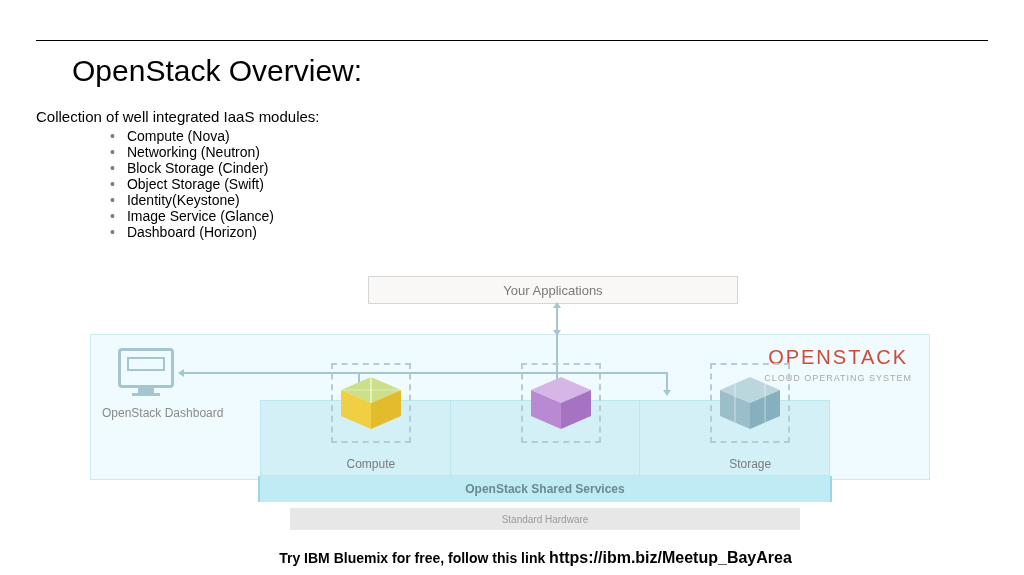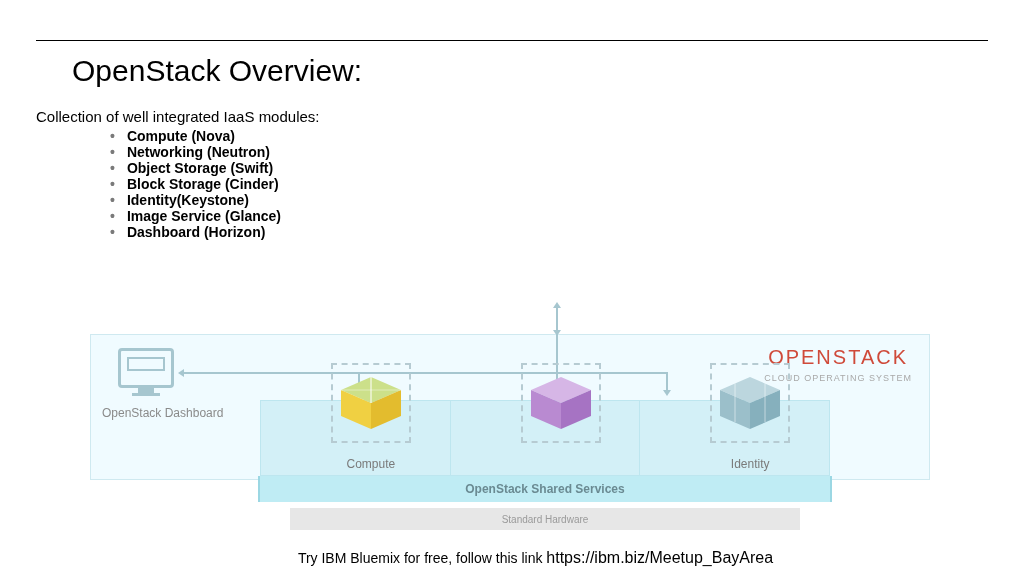--- a/index.html
+++ b/index.html
@@ -30,21 +30,20 @@
     left: 36px; top: 108px;
     font-size: 15px;
     color: #000;
   }
   .modules {
     position: absolute;
     left: 110px; top: 128px;
     font-size: 14px;
     color: #000;
     list-style: none;
-    font-weight: bold;
   }
   .modules li { line-height: 16px; }
   .modules li::before { content: "•"; color:#7a7a7a; margin-right: 12px; }
   .diagram { position: absolute; left: 90px; top: 276px; width: 840px; height: 270px; }
   .apps-box {
     position: absolute;
     left: 278px; top: 0; width: 370px; height: 28px;
     border: 1px solid #d6d6d6;
     background: #faf8f6;
     color: #7a7a7a;
@@ -166,43 +165,44 @@
   .hline-l::before {
     content:""; position:absolute; left:-2px; top:-5px;
     border-top:4px solid transparent; border-bottom:4px solid transparent;
     border-right:6px solid #a6c6cf;
   }
   .footer {
     position: absolute;
     left: 0; right: 0; bottom: 8px;
     text-align: center;
     color: #000;
-    font-weight: 400;
+    font-weight: 700;
     font-size: 14px;
     padding-left: 47px;
   }
   .footer .url { font-size: 16px; }
 </style>
 </head>
 <body>
 
 <div class="rule"></div>
 <h1 class="title">OpenStack Overview:</h1>
 <div class="subtitle">Collection of well integrated IaaS modules:</div>
 <ul class="modules">
   <li>Compute (Nova)</li>
   <li>Networking (Neutron)</li>
+  <li>Block Storage (Cinder)</li>
   <li>Object Storage (Swift)</li>
-  <li>Block Storage (Cinder)</li>
   <li>Identity(Keystone)</li>
   <li>Image Service (Glance)</li>
   <li>Dashboard (Horizon)</li>
 </ul>
 
 <div class="diagram">
+  <div class="apps-box">Your Applications</div>
 
   <div class="arrow-v arrow-up" style="left:466px; top:28px; height:30px;"></div>
   <div class="apis-label">APIs</div>
 
   <div class="main-box"></div>
 
   <div class="hline hline-l" style="left:90px; top:96px; width:486px;"></div>
   <div class="arrow-v" style="left:268px; top:96px; height:22px;"></div>
   <div class="arrow-v" style="left:466px; top:56px; height:62px;"></div>
   <div class="arrow-v" style="left:576px; top:96px; height:22px;"></div>
@@ -244,21 +244,21 @@
     <div class="col">
       <div class="dotted-wrap">
         <svg class="cube" viewBox="0 0 60 52">
           <polygon points="30,0 60,13 30,26 0,13" fill="#bcd6de"></polygon>
           <polygon points="0,13 30,26 30,52 0,39" fill="#9bbfca"></polygon>
           <polygon points="60,13 30,26 30,52 60,39" fill="#86b0bd"></polygon>
           <line x1="15" y1="6.5" x2="15" y2="45" stroke="#fff" stroke-width="1" opacity="0.5"></line>
           <line x1="45" y1="6.5" x2="45" y2="45" stroke="#fff" stroke-width="1" opacity="0.5"></line>
         </svg>
       </div>
-      <div class="col-label">Identity</div>
+      <div class="col-label">Storage</div>
     </div>
   </div>
 
   <div class="shared">OpenStack Shared Services</div>
   <div class="hw">Standard Hardware</div>
 </div>
 
 <div class="footer">
   <span>Try IBM Bluemix for free, follow this link </span>
   <span class="url">https://ibm.biz/Meetup_BayArea</span>

